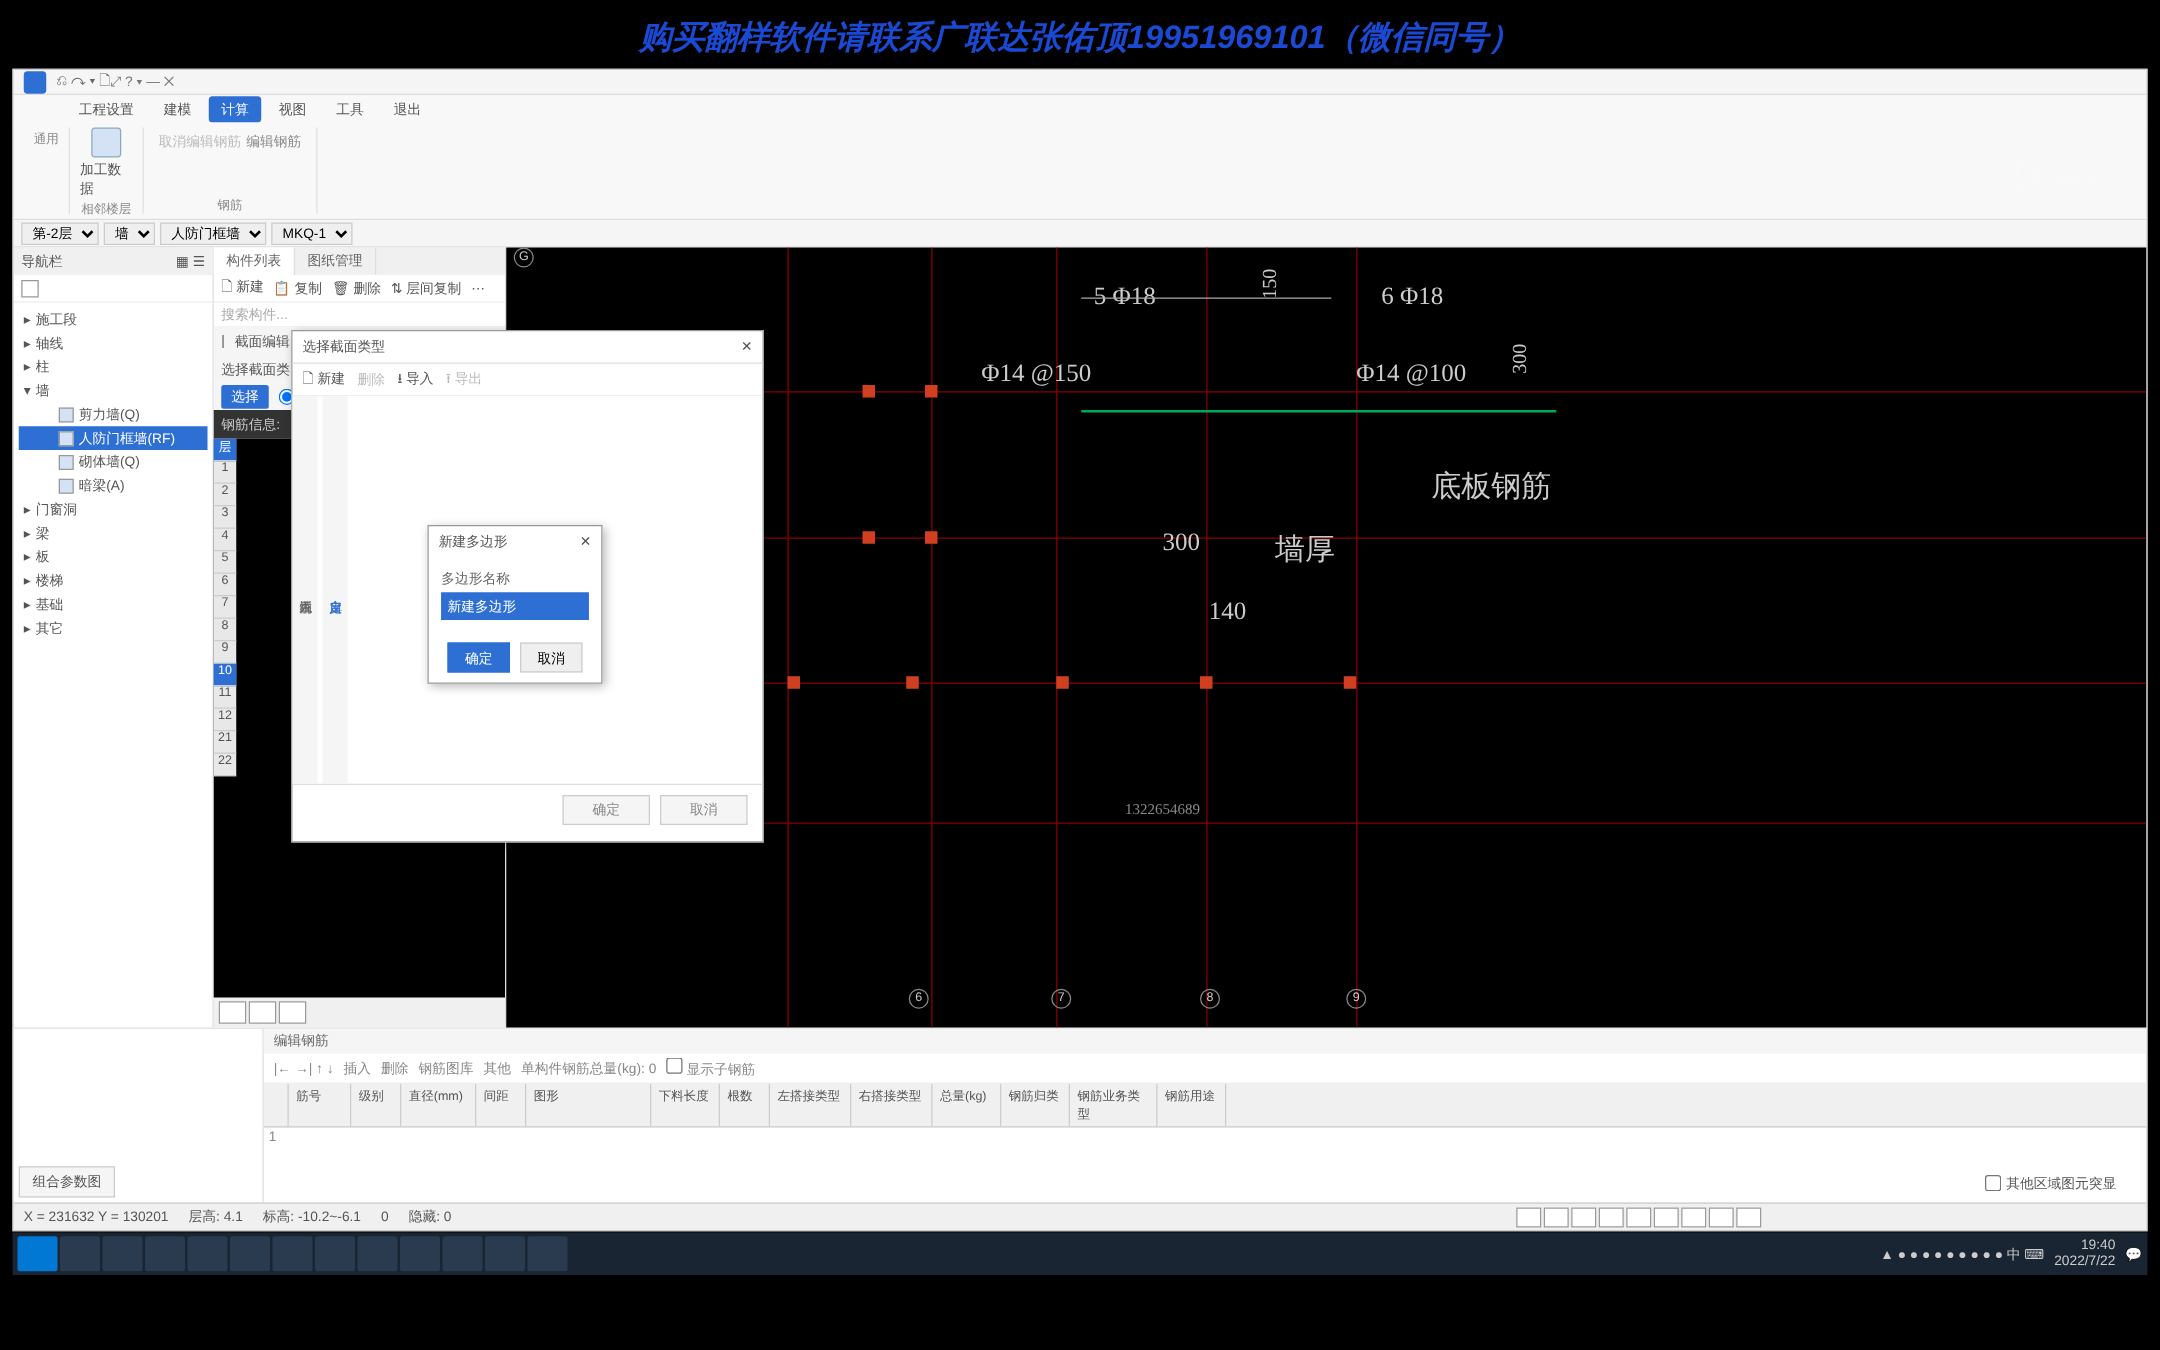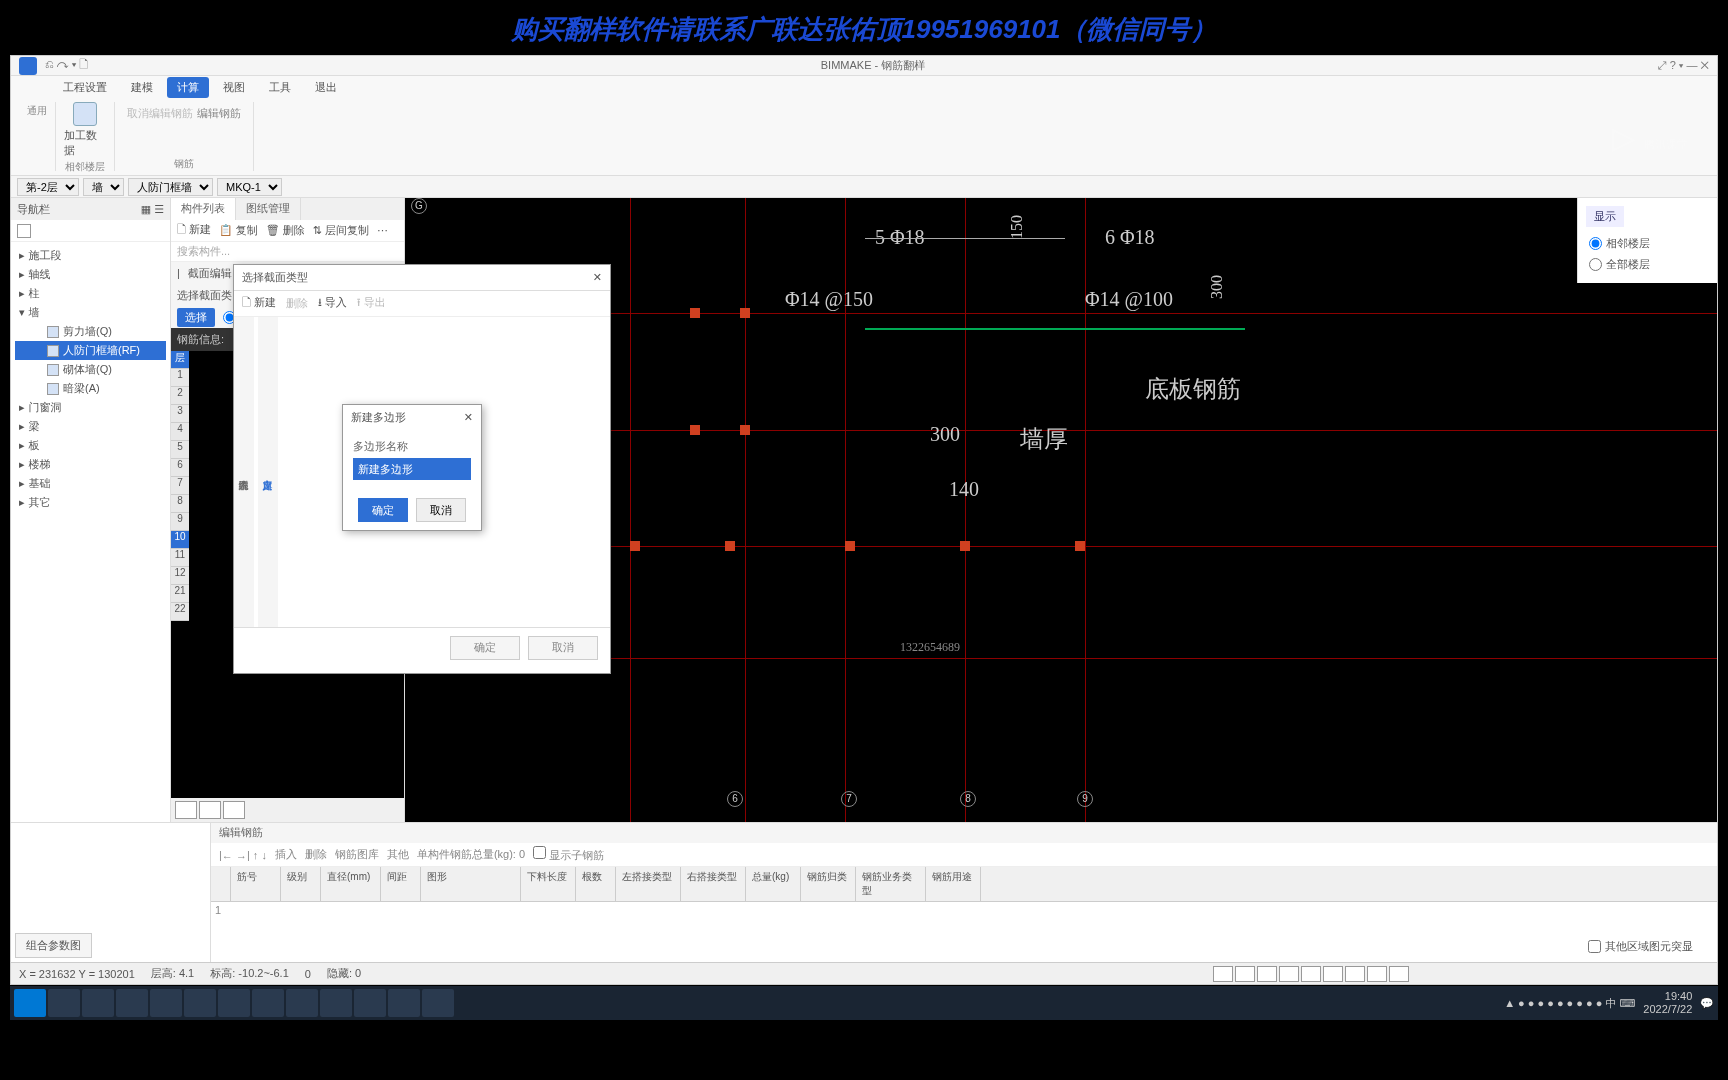--- a/index.html
+++ b/index.html
@@ -59,21 +59,21 @@
 .rightopts{position:absolute;top:0;right:0;width:140px;background:#fff;border-left:1px solid #ddd;padding:8px}
 .rightopts .tab{background:#eef;padding:3px 8px;color:#336;margin-bottom:6px;display:inline-block}
 .rightopts label{display:flex;align-items:center;gap:4px;padding:3px;color:#555}
 .modal1{position:absolute;top:264px;left:233px;width:378px;height:410px;background:#fff;border:1px solid #999;box-shadow:2px 2px 8px rgba(0,0,0,0.3);z-index:20}
 .modal1 .mhdr{height:26px;display:flex;align-items:center;justify-content:space-between;padding:0 8px;border-bottom:1px solid #ddd;color:#555}
 .modal1 .mtools{height:26px;display:flex;align-items:center;padding:0 8px;gap:10px;color:#555;border-bottom:1px solid #eee}
 .modal1 .mbody{display:flex;height:310px}
 .modal1 .mside{width:20px;background:#f5f5f5;padding:6px 2px;color:#666;writing-mode:vertical-lr;text-align:center;font-size:10px}
 .modal1 .mfoot{height:40px;display:flex;align-items:center;justify-content:flex-end;gap:8px;padding:0 12px;border-top:1px solid #ddd}
 .modal1 .mfoot button{width:70px;height:24px;border:1px solid #ccc;background:#f5f5f5;color:#888}
-.modal2{position:absolute;top:404px;left:342px;width:140px;background:#fff;border:1px solid #999;box-shadow:2px 2px 8px rgba(0,0,0,0.3);z-index:30;padding:0}
+.modal2{position:absolute;top:420px;left:342px;width:140px;background:#fff;border:1px solid #999;box-shadow:2px 2px 8px rgba(0,0,0,0.3);z-index:30;padding:0}
 .modal2 .mhdr{height:24px;display:flex;align-items:center;justify-content:space-between;padding:0 8px;color:#555}
 .modal2 .mbody{padding:10px}
 .modal2 .mlbl{color:#666;margin-bottom:4px}
 .modal2 input{width:100%;height:22px;border:1px solid #2e6fd4;padding:0 4px;background:#2e6fd4;color:#fff}
 .modal2 .mfoot{display:flex;gap:8px;padding:8px;justify-content:center}
 .modal2 .mfoot button{width:50px;height:24px;border:1px solid #ccc}
 .modal2 .mfoot button.pri{background:#2e6fd4;color:#fff;border-color:#2e6fd4}
 .bottompanel{height:140px;border-top:1px solid #ddd;background:#fff;display:flex}
 .bp-left{width:200px;border-right:1px solid #ddd;display:flex;align-items:end;padding:4px}
 .bp-left span{padding:4px 10px;border:1px solid #ccc;background:#f5f5f5;color:#555}
@@ -97,21 +97,20 @@
 </head>
 <body>
 
 <div class="banner">购买翻样软件请联系广联达张佑顶19951969101（微信同号）</div>
 <div class="watermark">▷ <span>腾讯课堂</span></div>
 
 <div class="app">
   <div class="titlebar">
     <div class="logo"></div>
     <div class="qat">⎌ ↷ ▾ 🗋</div>
-    <div class="title">BIMMAKE - 钢筋翻样</div>
     <div class="wctrl">⤢ ? ▾ — ✕</div>
   </div>
 
   <div class="menubar">
     <span>工程设置</span>
     <span>建模</span>
     <span class="active">计算</span>
     <span>视图</span>
     <span>工具</span>
     <span>退出</span>
@@ -254,41 +253,30 @@
       <div class="gm" style="top:343px;left:670px"></div>
       <div class="ctext" style="left:470px;top:28px">5 Φ18</div>
       <div class="ctext" style="left:700px;top:28px">6 Φ18</div>
       <div class="ctext" style="left:600px;top:20px;transform:rotate(-90deg);font-size:16px">150</div>
       <div class="ctext" style="left:380px;top:90px">Φ14 @150</div>
       <div class="ctext" style="left:680px;top:90px">Φ14 @100</div>
       <div class="ctext" style="left:800px;top:80px;transform:rotate(-90deg);font-size:16px">300</div>
       <div class="ctext" style="left:740px;top:175px;font-size:24px">底板钢筋</div>
       <div class="ctext" style="left:525px;top:225px">300</div>
       <div class="ctext" style="left:615px;top:225px;font-size:24px">墙厚</div>
-      <div class="ctext" style="left:544px;top:280px">140</div>
+      <div class="ctext" style="left:562px;top:280px">140</div>
       <div class="ctext" style="left:495px;top:442px;font-size:12px;color:#888">1322654689</div>
       <div class="axislbl" style="left:6px;top:0">G</div>
       <div class="axislbl" style="bottom:15px;left:322px">6</div>
       <div class="axislbl" style="bottom:15px;left:436px">7</div>
       <div class="axislbl" style="bottom:15px;left:555px">8</div>
       <div class="axislbl" style="bottom:15px;left:672px">9</div>
       <div style="position:absolute;left:460px;top:40px;width:200px;height:100px;border-top:1px solid #aaa"></div>
       <div style="position:absolute;left:460px;top:130px;width:380px;height:2px;background:#0a5"></div>
 
-      <div class="rightopts">
-        <div class="tab">显示</div>
-        <label>
-            <input type="radio" checked="" style=""> 
-            <span>相邻楼层</span>
-          </label>
-        <label>
-            <input type="radio" style=""> 
-            <span>全部楼层</span>
-          </label>
-      </div>
     </div>
   </div>
 
   <div class="bottompanel">
     <div class="bp-left">
       <span>组合参数图</span>
     </div>
     <div class="bp-right">
       <div class="bp-hdr">编辑钢筋</div>
       <div class="bp-tools">

